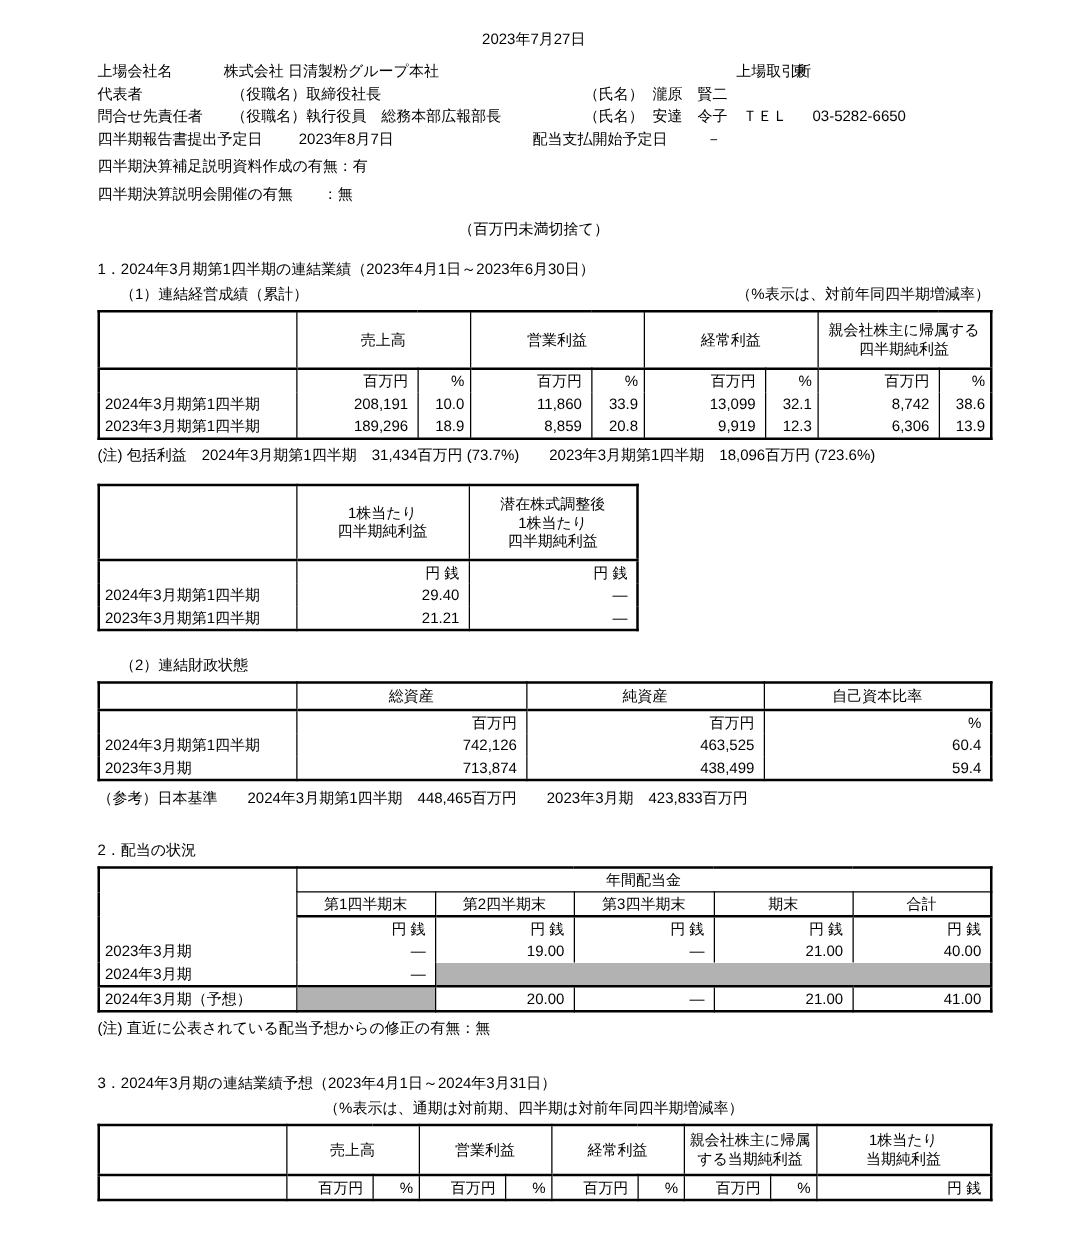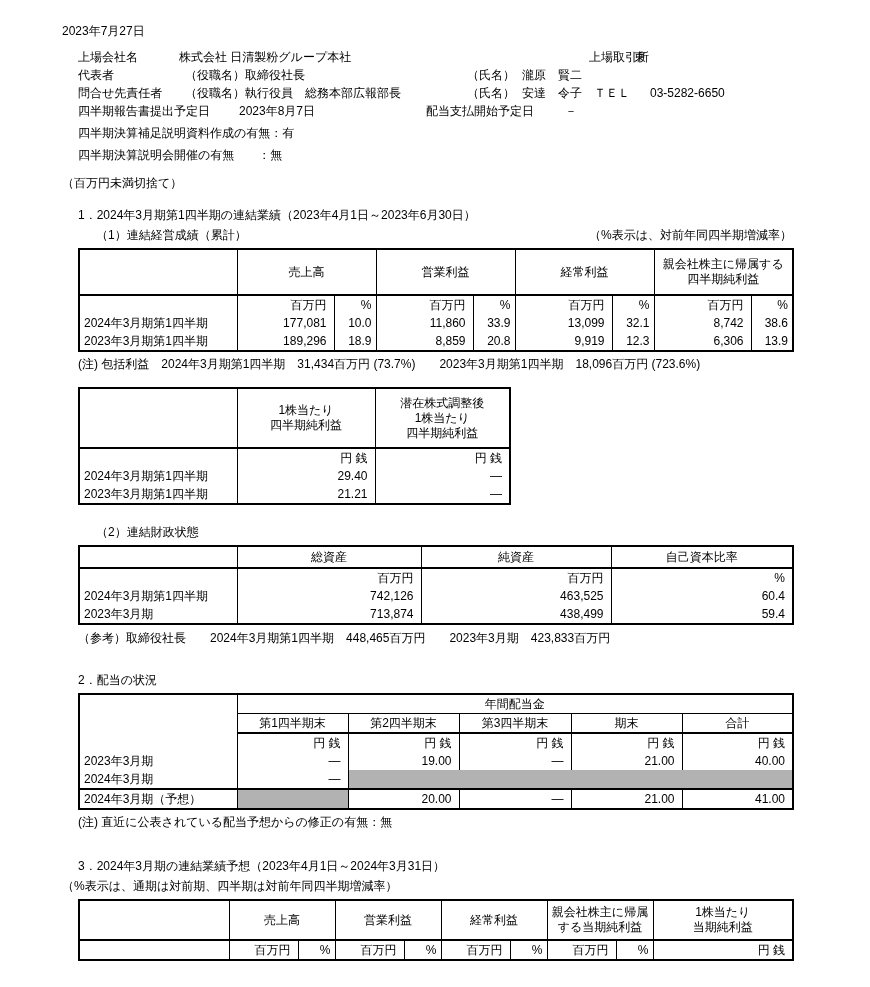--- a/index.html
+++ b/index.html
@@ -3,21 +3,21 @@
 <meta charset="utf-8">
 <style>
   html,body { margin:0; padding:0; background:#fff; }
   body {
     width:870px; height:987px; position:relative;
     color:#000; font-family:"Liberation Sans","DejaVu Sans",sans-serif;
     font-size:12px; line-height:18px;
   }
   .page { padding:16px 62px 0 62px; }
   .doc-title { text-align:center; font-size:16px; font-weight:bold; letter-spacing:1px; line-height:20px; }
-  .right-line { text-align:left; padding-right:16px; }
+  .right-line { text-align:center; padding-right:16px; }
   .date-line { margin-top:6px; }
   .info { margin-left:16px; margin-top:8px; }
   .irow { position:relative; height:18px; }
   .irow span { position:absolute; top:0; white-space:nowrap; }
   .p0 {left:0;} .p101{left:101px;} .p107{left:107px;} .p161{left:161px;} .p167{left:167px;}
   .p174{left:174px;} .p264{left:264px;} .p348{left:348px;} .p389{left:389px;} .p444{left:444px;}
   .p487{left:487px;} .p511{left:511px;} .p556{left:556px;} .p516b{left:516px;} .p572{left:572px;}
   .single { margin-left:16px; margin-top:4px; height:18px; }
   .url-link { text-decoration:underline; color:#000; }
   .rounding { margin-top:10px; }
@@ -123,21 +123,21 @@
       <td class="pct bl">%</td>
       <td class="num bl">百万円</td>
       <td class="pct bl">%</td>
       <td class="num bl">百万円</td>
       <td class="pct bl">%</td>
       <td class="num bl">百万円</td>
       <td class="pct bl">%</td>
     </tr>
     <tr class="rh17">
       <td class="lbl">2024年3月期第1四半期</td>
-      <td class="num bl">177,081</td>
+      <td class="num bl">208,191</td>
       <td class="pct bl">10.0</td>
       <td class="num bl">11,860</td>
       <td class="pct bl">33.9</td>
       <td class="num bl">13,099</td>
       <td class="pct bl">32.1</td>
       <td class="num bl">8,742</td>
       <td class="pct bl">38.6</td>
     </tr>
     <tr class="rh17">
       <td class="lbl">2023年3月期第1四半期</td>
@@ -216,21 +216,21 @@
       <td class="num bl">60.4</td>
     </tr>
     <tr class="rh17">
       <td class="lbl">2023年3月期</td>
       <td class="num bl">713,874</td>
       <td class="num bl">438,499</td>
       <td class="num bl">59.4</td>
     </tr>
   </tbody>
     </table>
-  <div class="note2">（参考）取締役社長　　2024年3月期第1四半期　448,465百万円　　2023年3月期　423,833百万円</div>
+  <div class="note2">（参考）日本基準　　2024年3月期第1四半期　448,465百万円　　2023年3月期　423,833百万円</div>
 
   <div class="sec2-h">2．配当の状況</div>
 
   <table class="t">
     <colgroup>
       <col style="width:158px">
         <col style="width:111px">
         <col style="width:111px">
       <col style="width:112px">
         <col style="width:111px">

